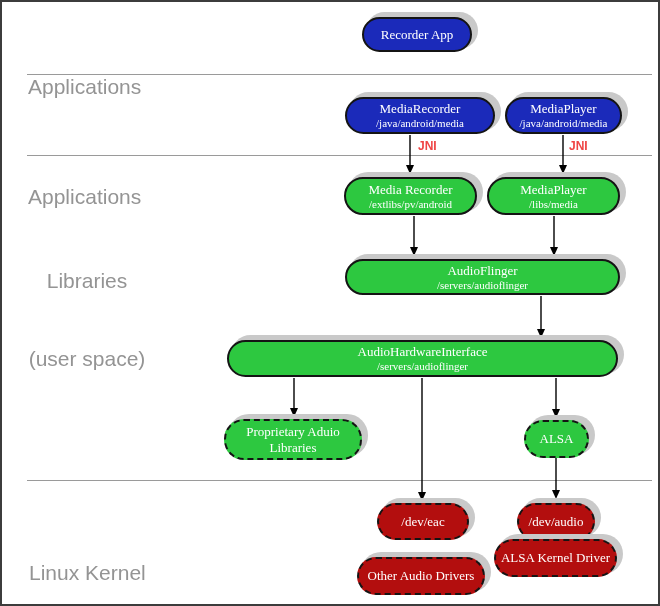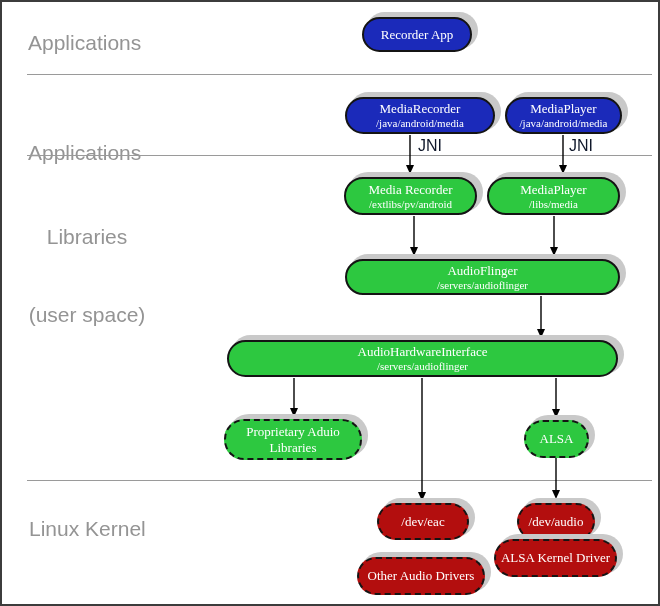--- a/index.html
+++ b/index.html
@@ -3,42 +3,42 @@
 <meta charset="utf-8">
 <style>
   html,body{margin:0;padding:0;background:#fff;}
   .stage{
     position:relative;width:660px;height:606px;background:#ffffff;
     border:2px solid #3c3c3c;box-sizing:border-box;overflow:hidden;
     font-family:"Liberation Sans",sans-serif;
   }
   .section-label{
     position:absolute;color:var(--section_label,#949494);
-    font-size:21px;line-height:26px;white-space:pre;
+    font-size:21px;line-height:26px;white-space:pre;margin-top:44px;
   }
   .divider{
     position:absolute;left:25px;width:625px;height:0;
     border-top:1px solid var(--divider,#9a9a9a);
   }
   .node{
     position:absolute;box-sizing:border-box;border-radius:20px;
     display:flex;flex-direction:column;align-items:center;justify-content:center;
     color:var(--box_text,#fff);text-align:center;
     border:2px solid #141414;
     box-shadow:5px -4px 0 1px var(--shadow,#c9c9c9);
     font-family:Liberation Serif, serif;
   }
   .node.blue{background:var(--app_box,#1b2aba);}
   .node.green{background:var(--library_box,#2dc840);}
   .node.red{background:var(--kernel_box,#b30e0e);}
   .node.dashed{border-style:dashed;}
   .node .title{font-size:13px;line-height:16px;}
   .node .path{font-size:11px;line-height:13px;}
   .jni-label{
-    position:absolute;color:#0f172a;font-size:16px;font-weight:400;line-height:14px;
+    position:absolute;color:#ef4444;font-size:12px;font-weight:700;line-height:14px;
   }
   svg.connectors{position:absolute;left:0;top:0;pointer-events:none;}
   svg.connectors line{stroke:var(--arrow,#000);stroke-width:1.4;}
   svg.connectors polygon{fill:var(--arrow,#000);}
 </style>
 </head>
 <body>
 
 <div class="stage">
 

